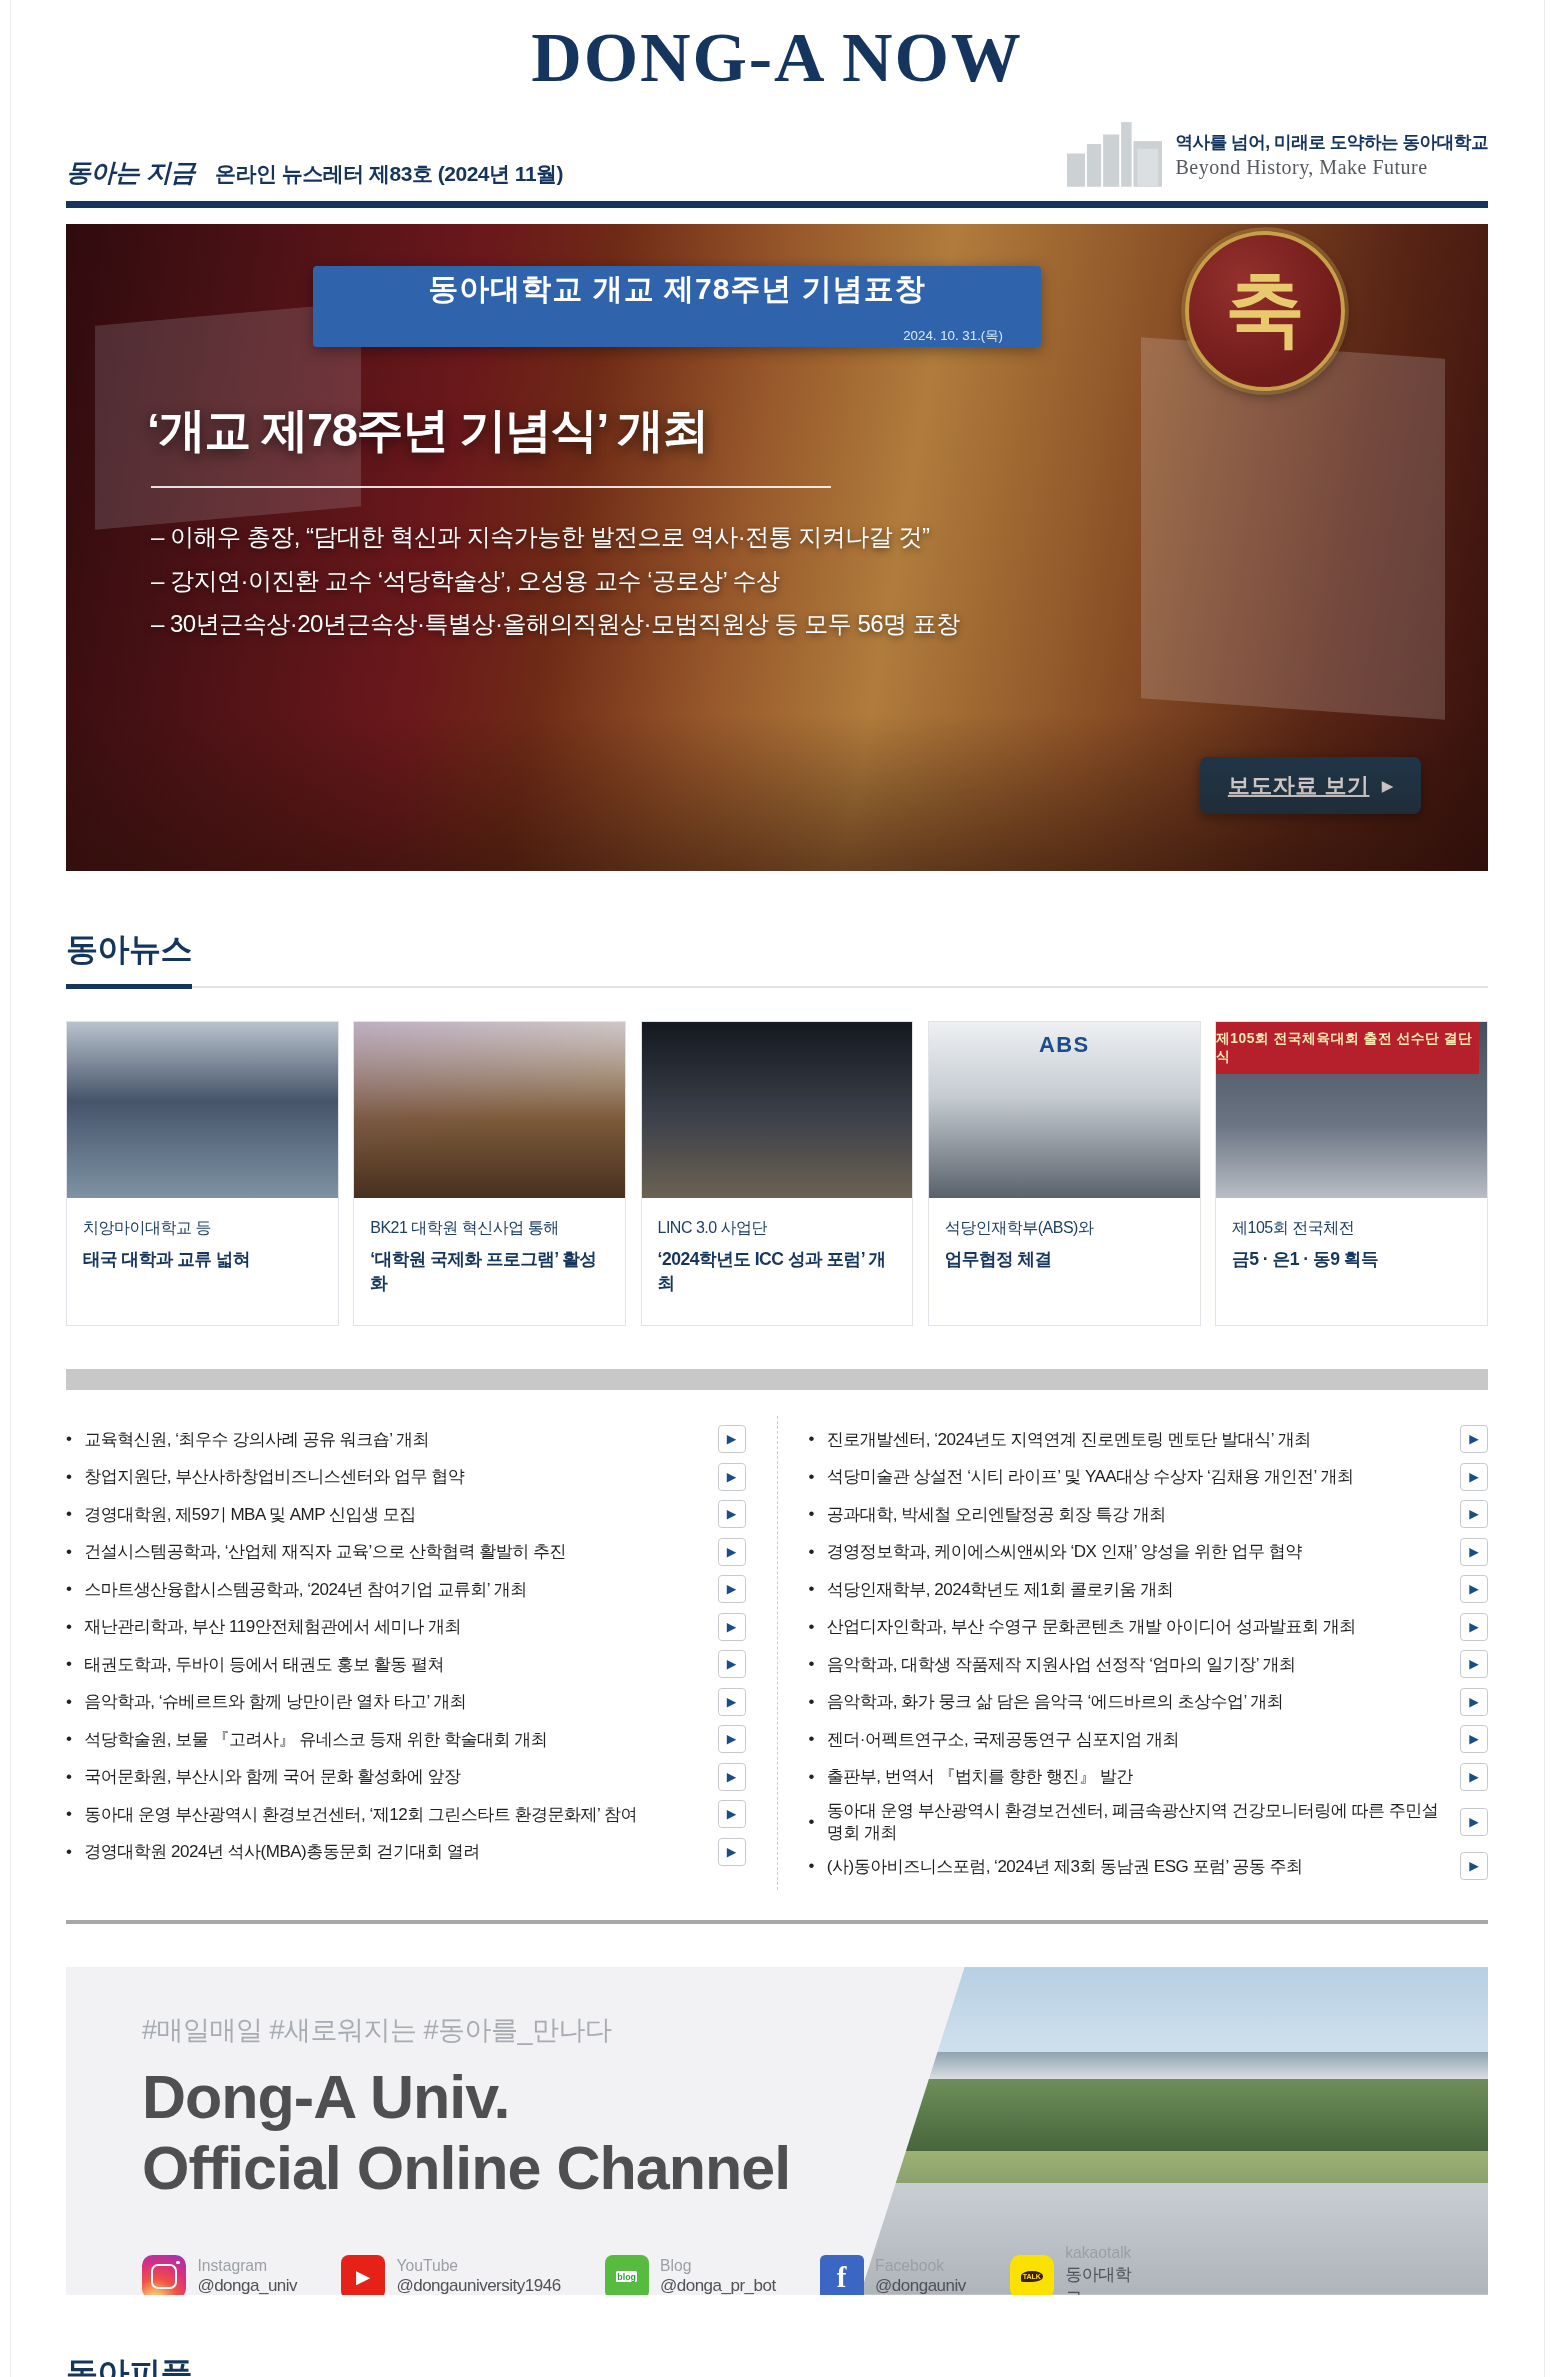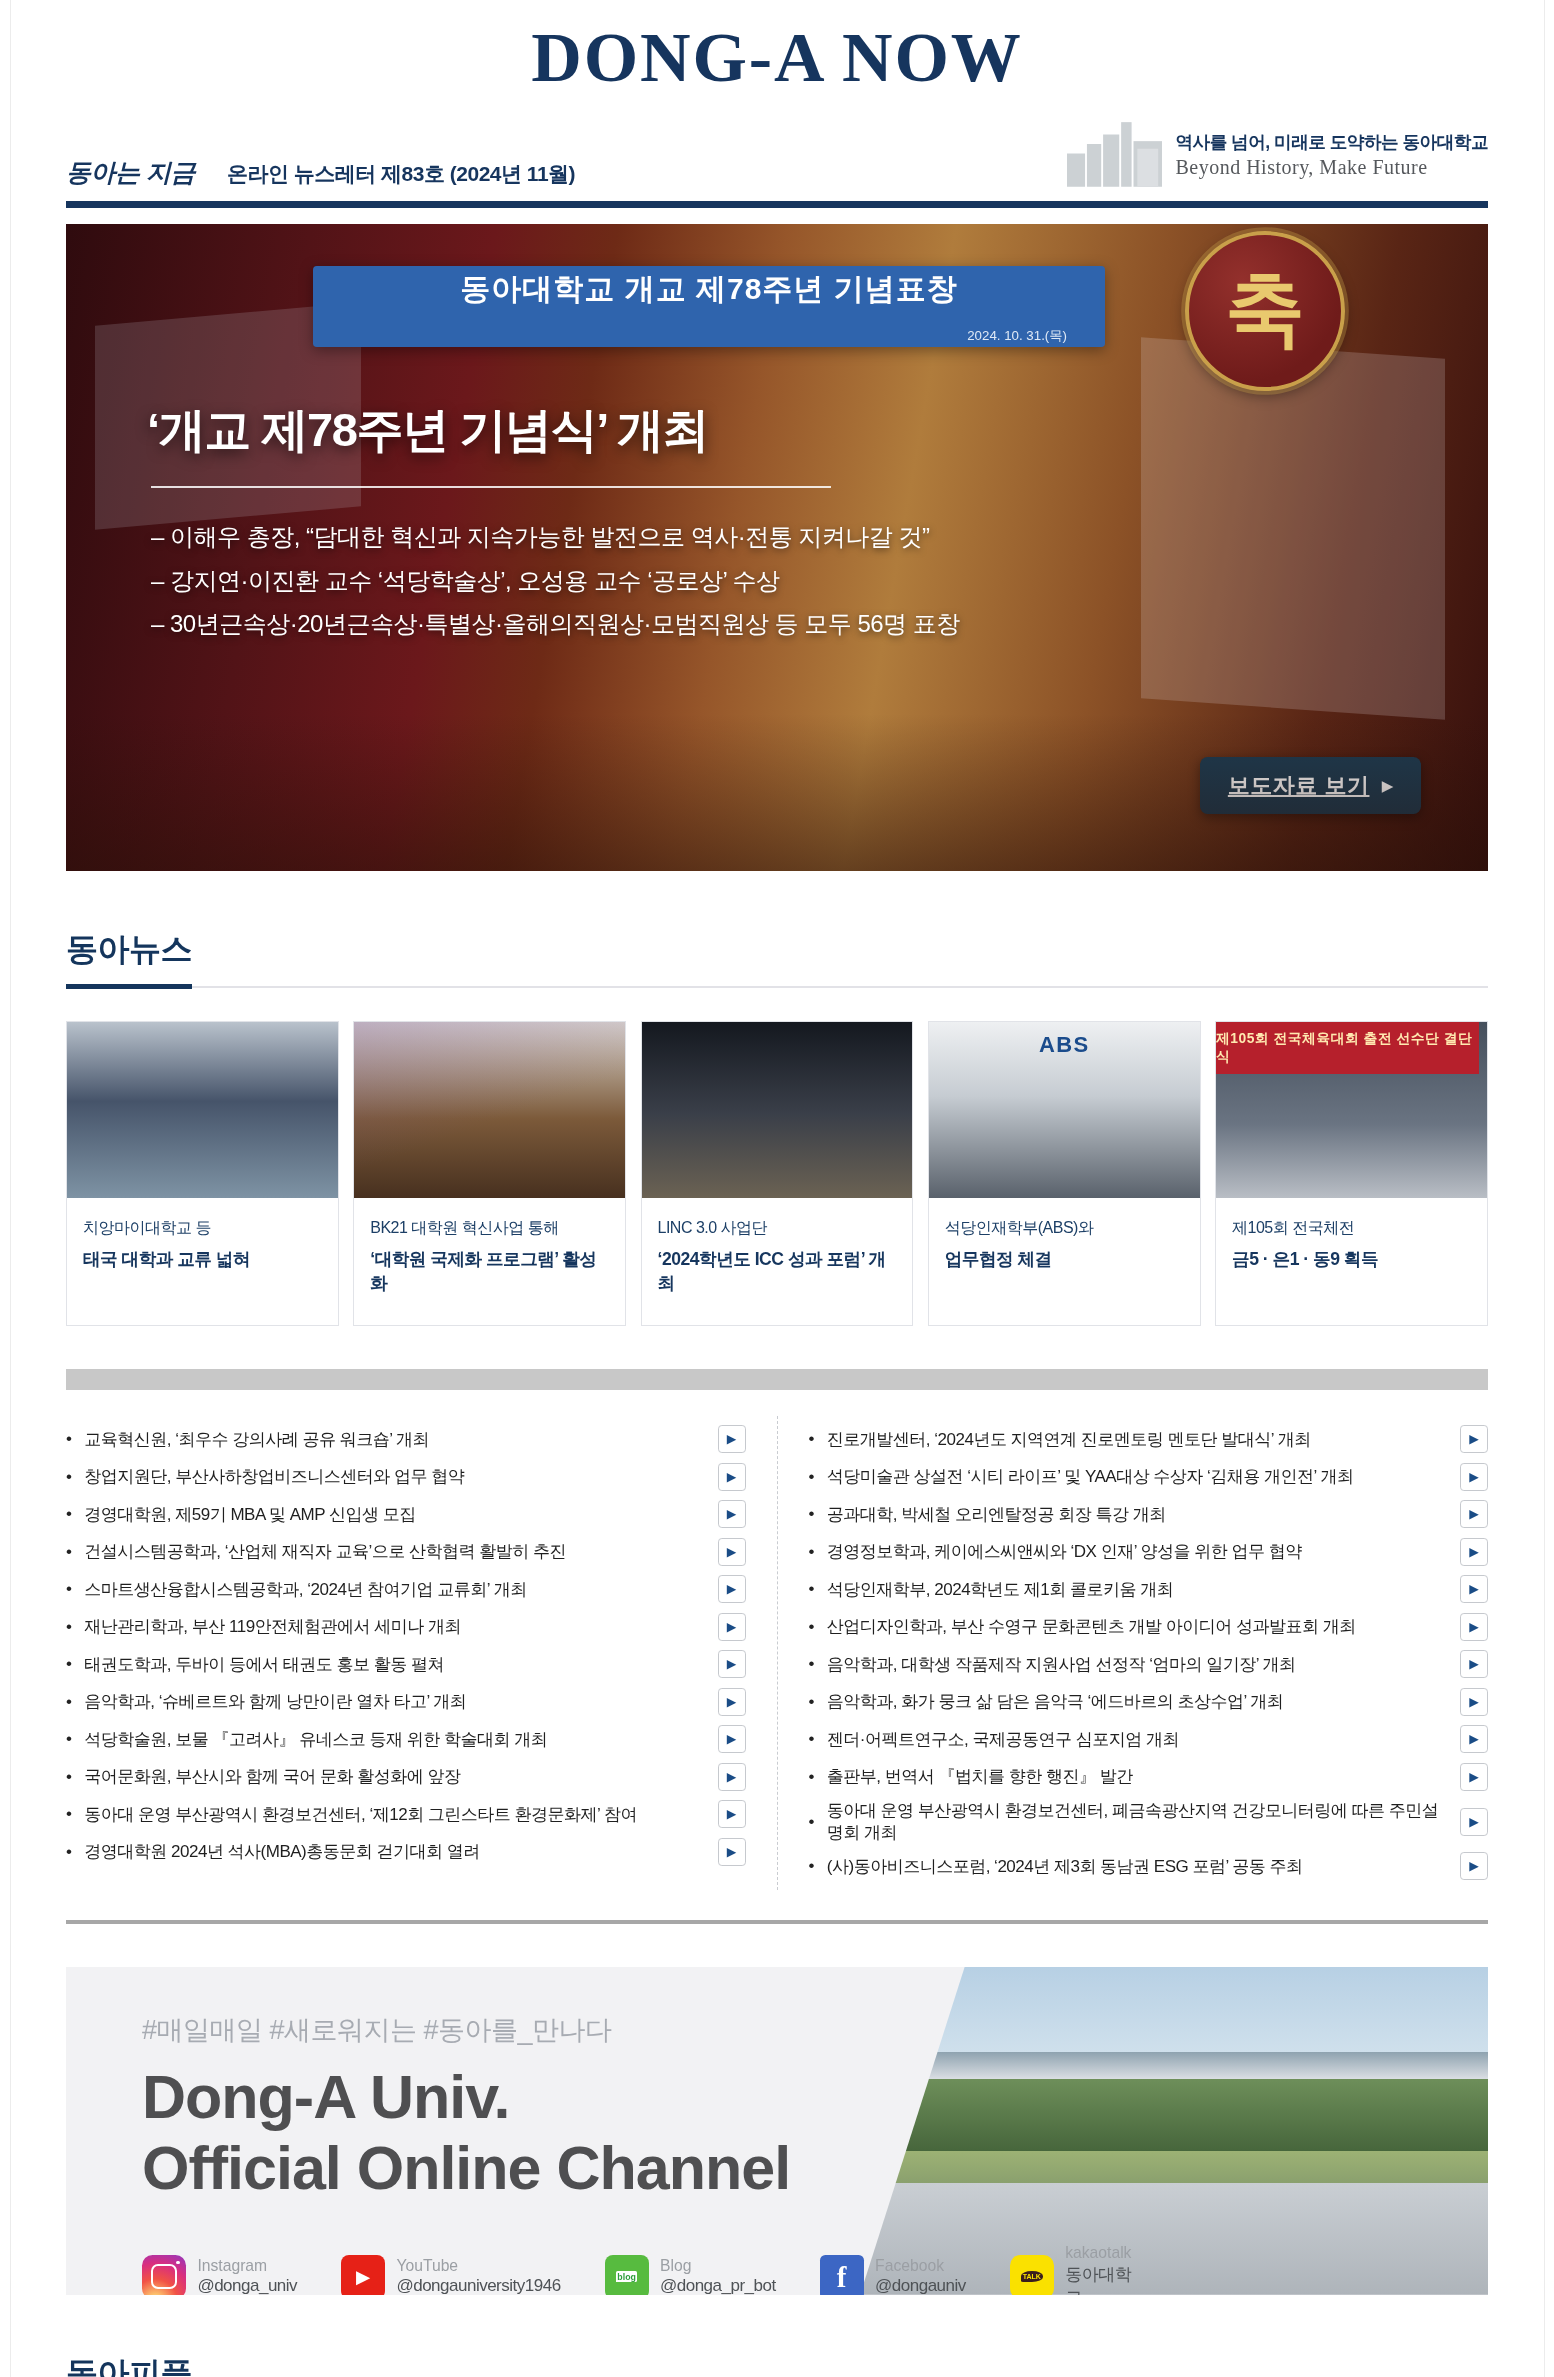--- a/index.html
+++ b/index.html
@@ -5,39 +5,39 @@
   html,body{margin:0;padding:0;background:#fff;}
   body{width:1554px;font-family:"Liberation Sans","DejaVu Sans",sans-serif;color:#222;}
   .wrap{width:1422px;margin:0 auto;}
   .page{position:relative;min-height:3608px;border-left:1.4px solid #ececec;border-right:1.4px solid #ececec;margin:0 9.5px;}
 
   
   .header{padding-top:19px;}
   .brand{font-family:"Liberation Serif","DejaVu Serif",serif;font-weight:bold;color:#16355e;
          font-size:70px;text-align:center;letter-spacing:1.9px;line-height:1.1;}
   .head-row{display:flex;align-items:flex-end;justify-content:space-between;margin-top:18px;padding-bottom:12.4px;}
-  .tag-left{display:flex;align-items:baseline;gap:32px;margin-top:42px;}
+  .tag-left{display:flex;align-items:baseline;gap:20px;margin-top:42px;}
   .tag-script{font-size:25px;font-weight:bold;font-style:italic;color:#16355e;letter-spacing:-0.5px;}
   .tag-issue{font-size:21px;font-weight:bold;color:#16355e;letter-spacing:-0.5px;}
   .slogan{display:flex;align-items:center;gap:13.3px;}
   .skyline{opacity:.85;}
   .slogan-txt{text-align:left;}
   .slogan-kr{font-size:17.6px;font-weight:bold;color:#16355e;letter-spacing:-0.5px;}
   .slogan-en{font-family:"Liberation Serif","DejaVu Serif",serif;font-size:20px;color:#55585c;letter-spacing:0.5px;margin-top:2.9px;}
   .head-rule{height:6.7px;background:#16355e;}
 
   
   .hero{position:relative;height:647px;margin-top:16px;overflow:hidden;
     background:linear-gradient(100deg,#2f0b0e 0%,#521317 16%,#6b181b 28%,#6e2a16 36%,#96562a 47%,#b07c3c 58%,#8c5227 72%,#592515 87%,#37100d 100%);}
   .hero::after{content:"";position:absolute;left:0;right:0;bottom:0;height:157px;
     background:linear-gradient(180deg,rgba(60,25,10,0) 0%,rgba(40,15,8,.55) 100%);}
   .hero-screen{position:absolute;width:266px;height:204px;background:rgba(215,225,235,.16);top:90px;}
   .hero-screen.left{left:28.5px;transform:skewY(-5deg);}
   .hero-screen.right{right:43px;width:304px;height:361px;top:124px;background:rgba(230,220,225,.20);transform:skewY(4deg);}
-  .stage-banner{position:absolute;left:247px;top:42px;width:792px;height:81px;background:#2f64ad;border-radius:3.8px;
+  .stage-banner{position:absolute;left:247px;top:42px;width:728px;height:81px;background:#2f64ad;border-radius:3.8px;
     display:flex;flex-direction:column;align-items:center;justify-content:center;box-shadow:0 3.8px 14.3px rgba(0,0,0,.35);}
   .stage-banner .sb-t{color:#fff;font-weight:bold;font-size:30px;letter-spacing:1px;}
   .stage-banner .sb-d{color:#dfe9f6;font-size:13.3px;margin-top:17px;align-self:flex-end;padding-right:38px;}
   .chuk{position:absolute;top:6.7px;right:143px;width:152px;height:152px;border-radius:50%;
     background:radial-gradient(circle at 35% 30%,#93302c 0%,#6f1b1a 70%);border:4.8px solid #c9a04a;
     box-shadow:0 0 0 3.8px rgba(201,160,74,.35),0 4.8px 14.3px rgba(0,0,0,.4);
     display:flex;align-items:center;justify-content:center;}
   .chuk span{color:#e9c96e;font-size:80px;font-weight:bold;}
   .hero-title{position:absolute;left:81px;top:143px;color:#fff;font-size:47px;font-weight:bold;letter-spacing:-1.4px;
     text-shadow:0 3.8px 13.3px rgba(0,0,0,.65);}

